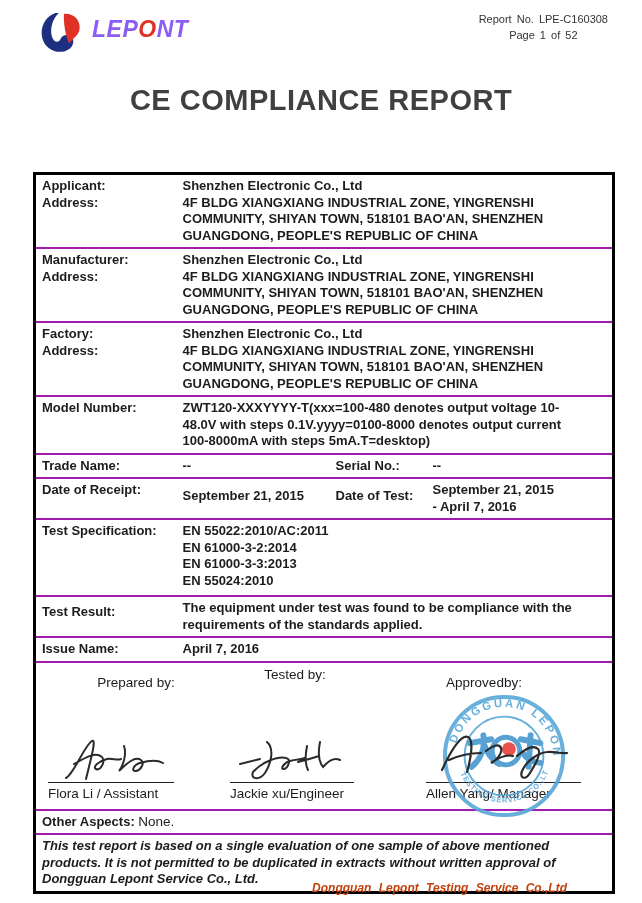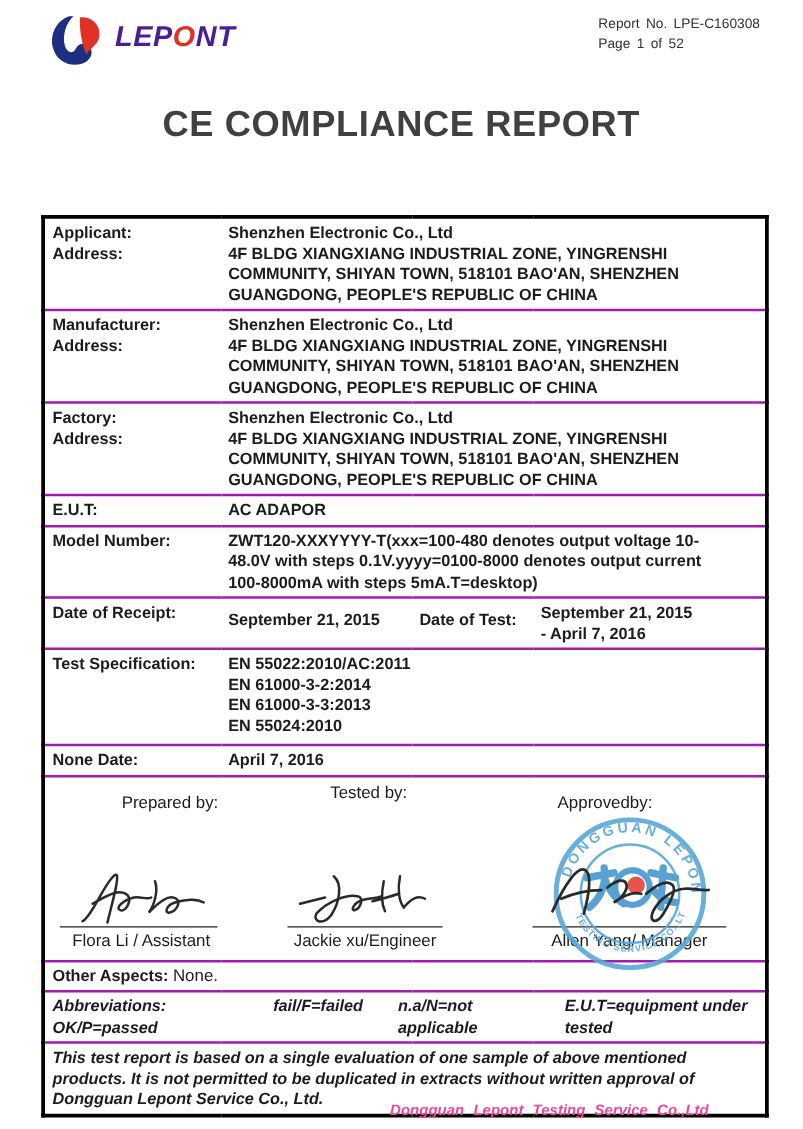--- a/index.html
+++ b/index.html
@@ -11,53 +11,53 @@
     position: relative;
     overflow: hidden;
   }
   .page { position: absolute; inset: 0; }
 
   
   .header { position: absolute; top: 8px; left: 38px; right: 34px; height: 52px; }
   .logo { position: absolute; left: 0; top: 2px; display: flex; align-items: center; }
   .logo-mark { width: 52px; height: 46px; }
   .logo-text { font-style: italic; font-weight: bold; font-size: 23px; letter-spacing: 0.5px; margin-left: 2px; margin-top: -8px; }
-  .logo-navy { color: #4c1d95; }
+  .logo-navy { color: #8b5cf6; }
   .logo-red  { color: #e03126; }
-  .report-meta { position: absolute; right: 0; top: 4px; text-align: left; font-size: 11px; line-height: 1.45; color: #333; word-spacing: 2px; }
+  .report-meta { position: absolute; right: 0; top: 4px; text-align: center; font-size: 11px; line-height: 1.45; color: #333; word-spacing: 2px; }
 
   
   .title { position: absolute; top: 84px; left: 0; width: 100%; text-align: center; font-size: 29px; font-weight: bold; color: #404040; letter-spacing: 0.5px; }
 
   
   table.report { position: absolute; top: 172px; left: 33px; width: 579px; border-collapse: collapse; table-layout: fixed; }
   table.report { border: 3px solid #000; }
   table.report td { border-top: 2px solid #a21caf; vertical-align: top; font-size: 13px; font-weight: bold; line-height: 16.5px; padding: 3px 4px 3px 6px; }
   tr.first td { border-top: none; margin-top: 42px; }
   col.c1 { width: 142px; } col.c2 { width: 153px; } col.c3 { width: 97px; } col.c4 { width: 187px; }
   .val-wrap { padding-right: 28px; }
   td.normal, .normal { font-weight: normal; }
   .result-val { padding-right: 8px; }
 
   
   td.sig-cell { padding: 0; height: 140px; }
   .sig-wrap { position: relative; width: 100%; height: 140px; }
   .sig-label { position: absolute; font-size: 13.5px; font-weight: normal; text-align: center; width: 140px; }
   .sig-line { position: absolute; top: 116px; border-bottom: 1.5px solid #222; height: 0; }
-  .sig-name { position: absolute; top: 120px; font-size: 13.5px; font-weight: normal; text-align: center; white-space: nowrap; }
+  .sig-name { position: absolute; top: 120px; font-size: 13.5px; font-weight: normal; text-align: left; white-space: nowrap; }
   .sig-svg { position: absolute; z-index: 3; }
   .stamp { position: absolute; left: 398px; top: 26px; width: 128px; height: 128px; z-index: 2; opacity: 0.9; }
 
   .aspects td { height: 21px; }
   .abbr td { font-weight: normal; font-style: italic; font-size: 12.5px; height: 33px; padding-top: 4px; }
   .abbr-row { display: flex; gap: 28px; flex-wrap: nowrap; }
   .disclaimer td { font-weight: normal; font-style: italic; font-size: 12.5px; line-height: 18px; padding: 6px 8px 10px 6px; }
 
   
-  .footer { position: absolute; top: 881px; right: 75px; font-size: 12px; font-weight: bold; font-style: italic; word-spacing: 4px; color: #ec4899; }
+  .footer { position: absolute; top: 881px; right: 75px; font-size: 12px; font-weight: bold; font-style: italic; word-spacing: 4px; color: #c2410c; }
 </style>
 </head>
 <body>
 
 <div class="page">
 
   <div class="header">
     <div class="logo">
       <svg class="logo-mark" viewBox="0 0 60 52">
         <path d="M20 3 C8 7 2 20 5 32 C8 44 20 50 31 47 C40 44.5 43 36 39 31 C35 26.5 28 28 26 33 C24 38 18 37 16 30 C13.5 21 17 9 24 3 Z" fill="#1e2f80"></path>
@@ -114,32 +114,34 @@
         <div>Address:</div>
       </td>
       <td colspan="3">
             <div class="val-wrap">
         <div>Shenzhen Electronic Co., Ltd</div>
         <div>4F BLDG XIANGXIANG INDUSTRIAL ZONE, YINGRENSHI COMMUNITY, SHIYAN TOWN, 518101 BAO'AN, SHENZHEN GUANGDONG, PEOPLE'S REPUBLIC OF CHINA</div>
       </div>
           </td>
     </tr>
 
-    <tr>
-      <td>E.U.T:</td>
-      <td colspan="3">AC ADAPOR</td>
-    </tr>
 
     <tr>
       <td>Model Number:</td>
       <td colspan="3">
             <div class="val-wrap">ZWT120-XXXYYYY-T(xxx=100-480 denotes output voltage 10-48.0V with steps 0.1V.yyyy=0100-8000 denotes output current 100-8000mA with steps 5mA.T=desktop)</div>
           </td>
     </tr>
 
+    <tr>
+      <td>Trade Name:</td>
+      <td>--</td>
+      <td>Serial No.:</td>
+      <td>--</td>
+    </tr>
 
     <tr>
       <td>Date of Receipt:</td>
       <td style="padding-top:9px">September 21, 2015</td>
       <td style="padding-top:9px">Date of Test:</td>
       <td>
         <div>September 21, 2015</div>
         <div>- April 7, 2016</div>
       </td>
     </tr>
@@ -147,23 +149,29 @@
     <tr>
       <td>Test Specification:</td>
       <td colspan="3" style="padding-bottom:6px">
         <div>EN 55022:2010/AC:2011</div>
         <div>EN 61000-3-2:2014</div>
         <div>EN 61000-3-3:2013</div>
         <div>EN 55024:2010</div>
       </td>
     </tr>
 
-
-    <tr>
-      <td>None Date:</td>
+    <tr>
+      <td style="padding-top:7px">Test Result:</td>
+      <td colspan="3" class="normal">
+            <div class="result-val">The equipment under test was found to be compliance with the requirements of the standards applied.</div>
+          </td>
+    </tr>
+
+    <tr>
+      <td>Issue Name:</td>
       <td colspan="3">April 7, 2016</td>
     </tr>
 
     <tr>
       <td colspan="4" class="sig-cell">
         <div class="sig-wrap">
           <div class="sig-label" style="left:24px;top:9px">Prepared by:</div>
           <div class="sig-label" style="left:183px;top:1px">Tested by:</div>
           <div class="sig-label" style="left:372px;top:9px">Approvedby:</div>
 
@@ -210,30 +218,20 @@
       </td>
     </tr>
 
     <tr class="aspects">
       <td colspan="4">
         <span>Other Aspects:</span>
         <span class="normal" style="font-size:13.5px">None.</span>
       </td>
     </tr>
 
-    <tr class="abbr">
-      <td colspan="4">
-        <div class="abbr-row">
-          <span>Abbreviations: OK/P=passed</span>
-          <span>fail/F=failed</span>
-          <span>n.a/N=not applicable</span>
-          <span>E.U.T=equipment under tested</span>
-        </div>
-      </td>
-    </tr>
 
     <tr class="disclaimer">
       <td colspan="4">This test report is based on a single evaluation of one sample of above mentioned products. It is not permitted to be duplicated in extracts without written approval of Dongguan Lepont Service Co., Ltd.</td>
     </tr>
   </tbody>
     </table>
 
   <div class="footer">Dongguan Lepont Testing Service Co.,Ltd</div>
 </div>
 

